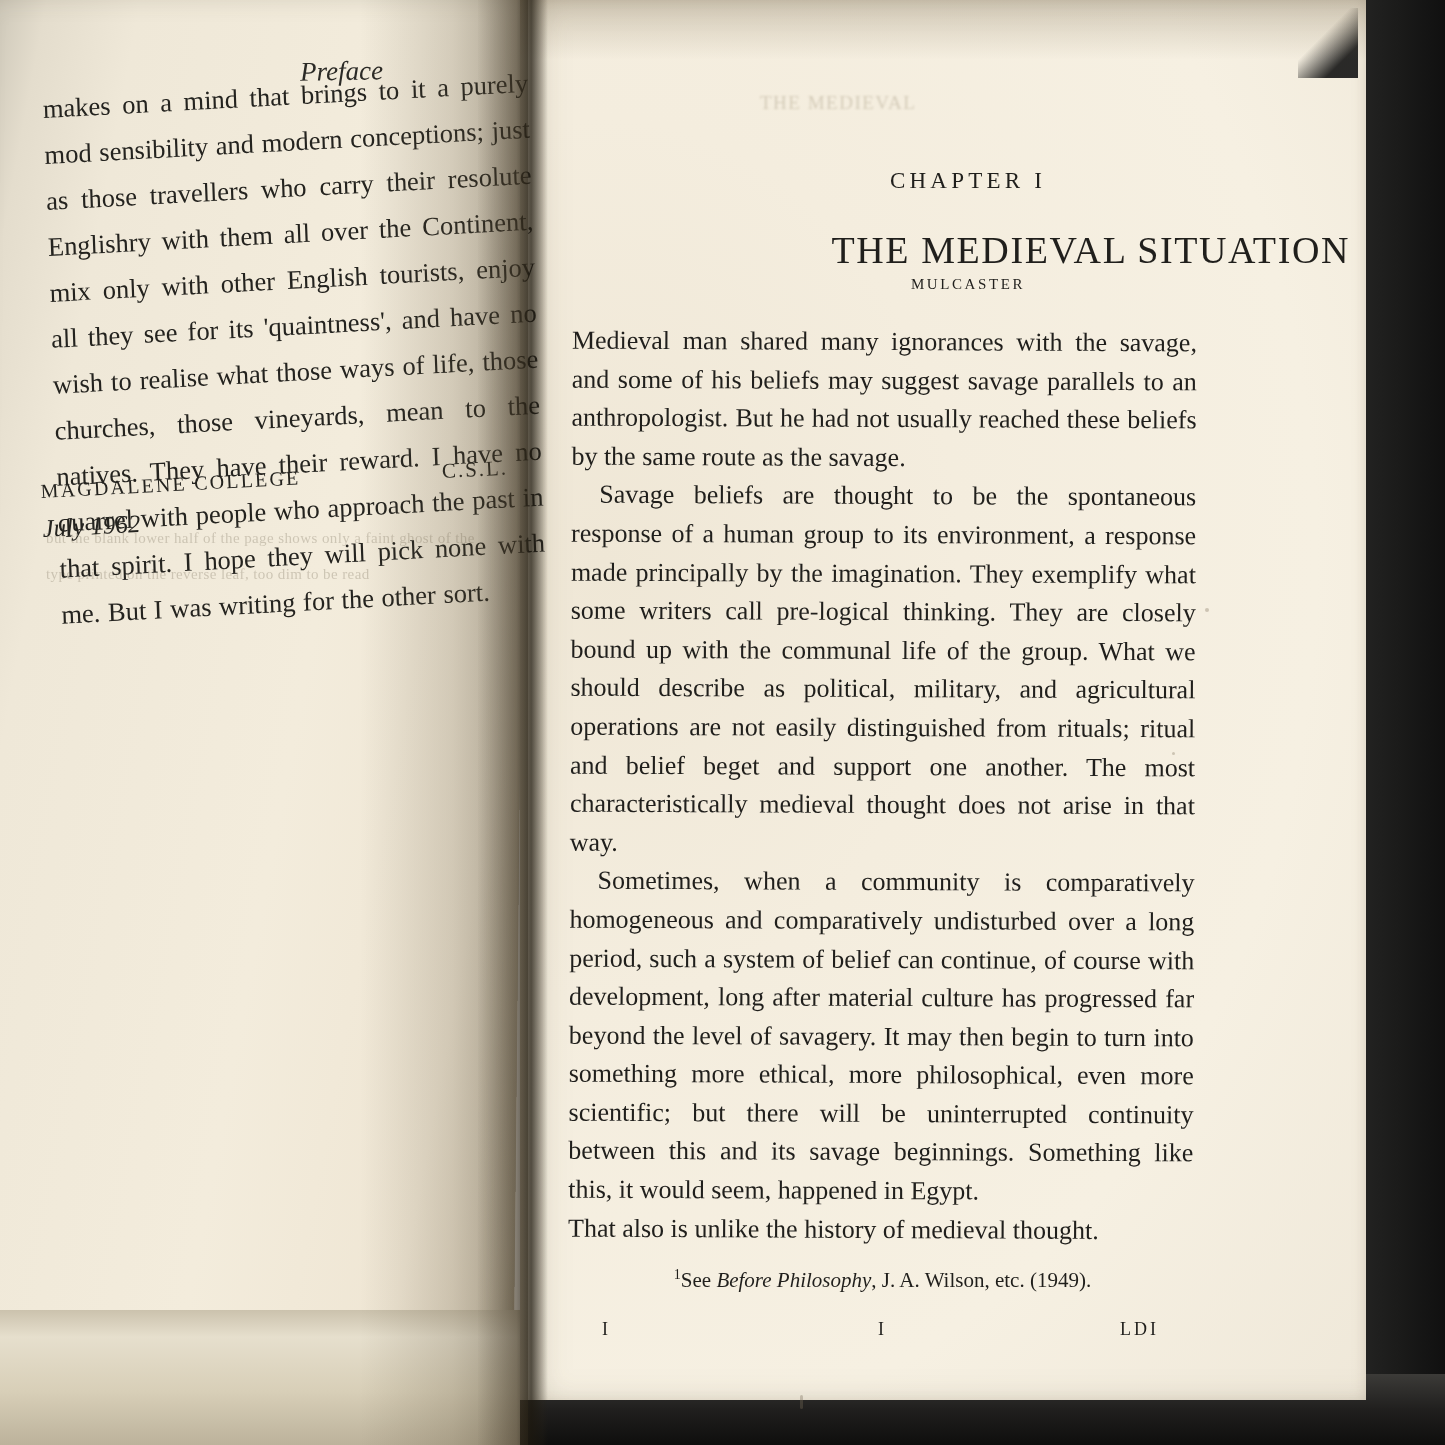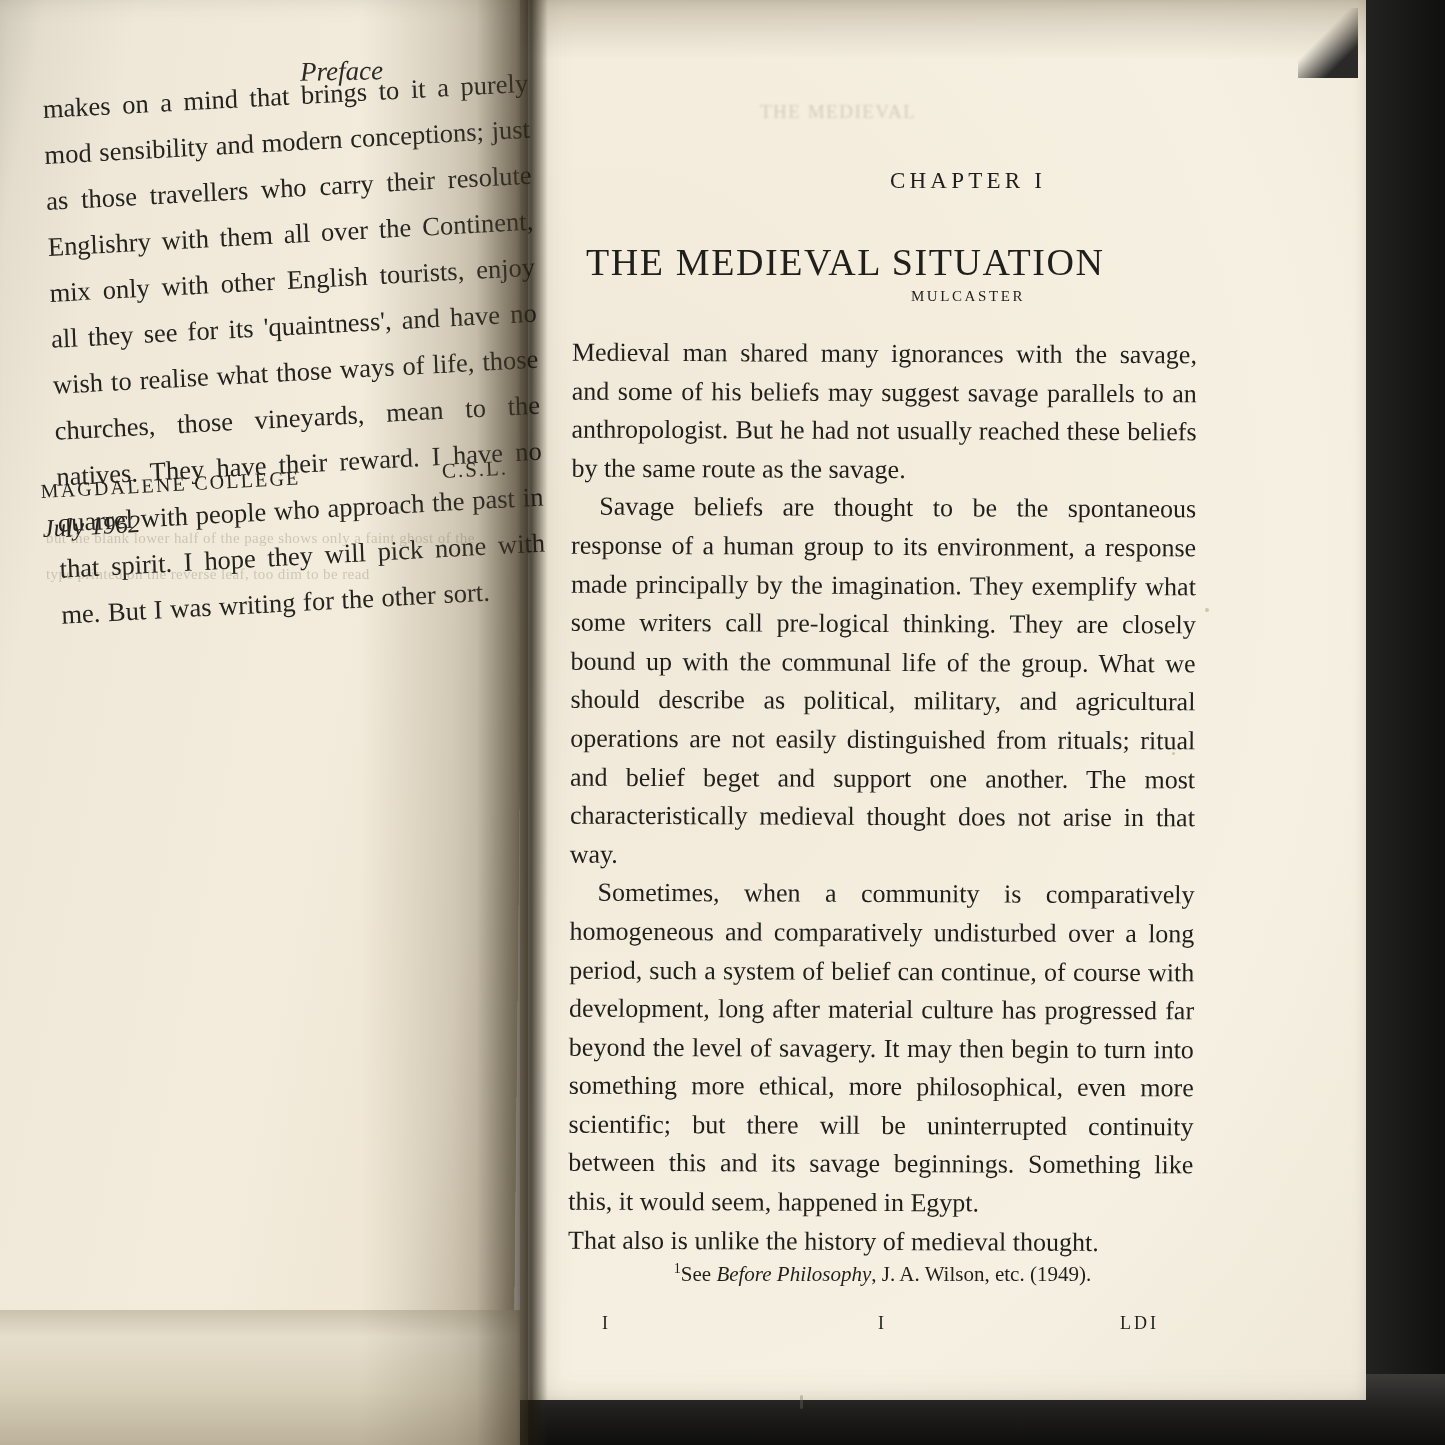--- a/index.html
+++ b/index.html
@@ -112,21 +112,21 @@
     letter-spacing: .4px;
     line-height: 36px;
     width: 430px;
     left: 46px;
     top: 520px;
     filter: blur(0.6px);
     pointer-events: none;
   }
   .ghost-recto {
     position: absolute;
-    left: 760px; top: 101px;
+    left: 760px; top: 92px;
     color: rgba(150,136,110,0.33);
     font-size: 19px;
     letter-spacing: 1.5px;
     filter: blur(0.8px);
     pointer-events: none;
   }
 
   
   .verso-content {
     position: absolute;
@@ -205,22 +205,22 @@
   }
   .chapter-num {
     text-align: center;
     margin-top: 168px;
     font-size: 23px;
     letter-spacing: 4.2px;
     margin-left: 26px;
     font-family: Liberation Serif, serif;
   }
   .chapter-title {
-    text-align: left;
-    margin-top: 46px;
+    text-align: right;
+    margin-top: 34px;
     font-size: 38px;
     letter-spacing: 1.6px;
     margin-left: 26px;
   }
   .epigraph {
     text-align: center;
     margin-top: 26px;
     font-size: 22px;
     margin-left: 26px;
   }
@@ -240,20 +240,21 @@
     text-align: justify;
     text-justify: inter-word;
     transform: rotate(0.25deg);
   }
   .body p { margin: 0; }
   .body p.indent { text-indent: 28px; }
 
   .footnote {
     width: 625px;
     margin-left: 10px;
+    margin-top: 18px;
     font-size: 21px;
     text-align: center;
   }
   .footnote .fn-mark { vertical-align: super; font-size: 14px; }
   .footnote i { font-style: italic; }
 
   .folio {
     position: relative;
     width: 660px;
     margin-left: 0px;

